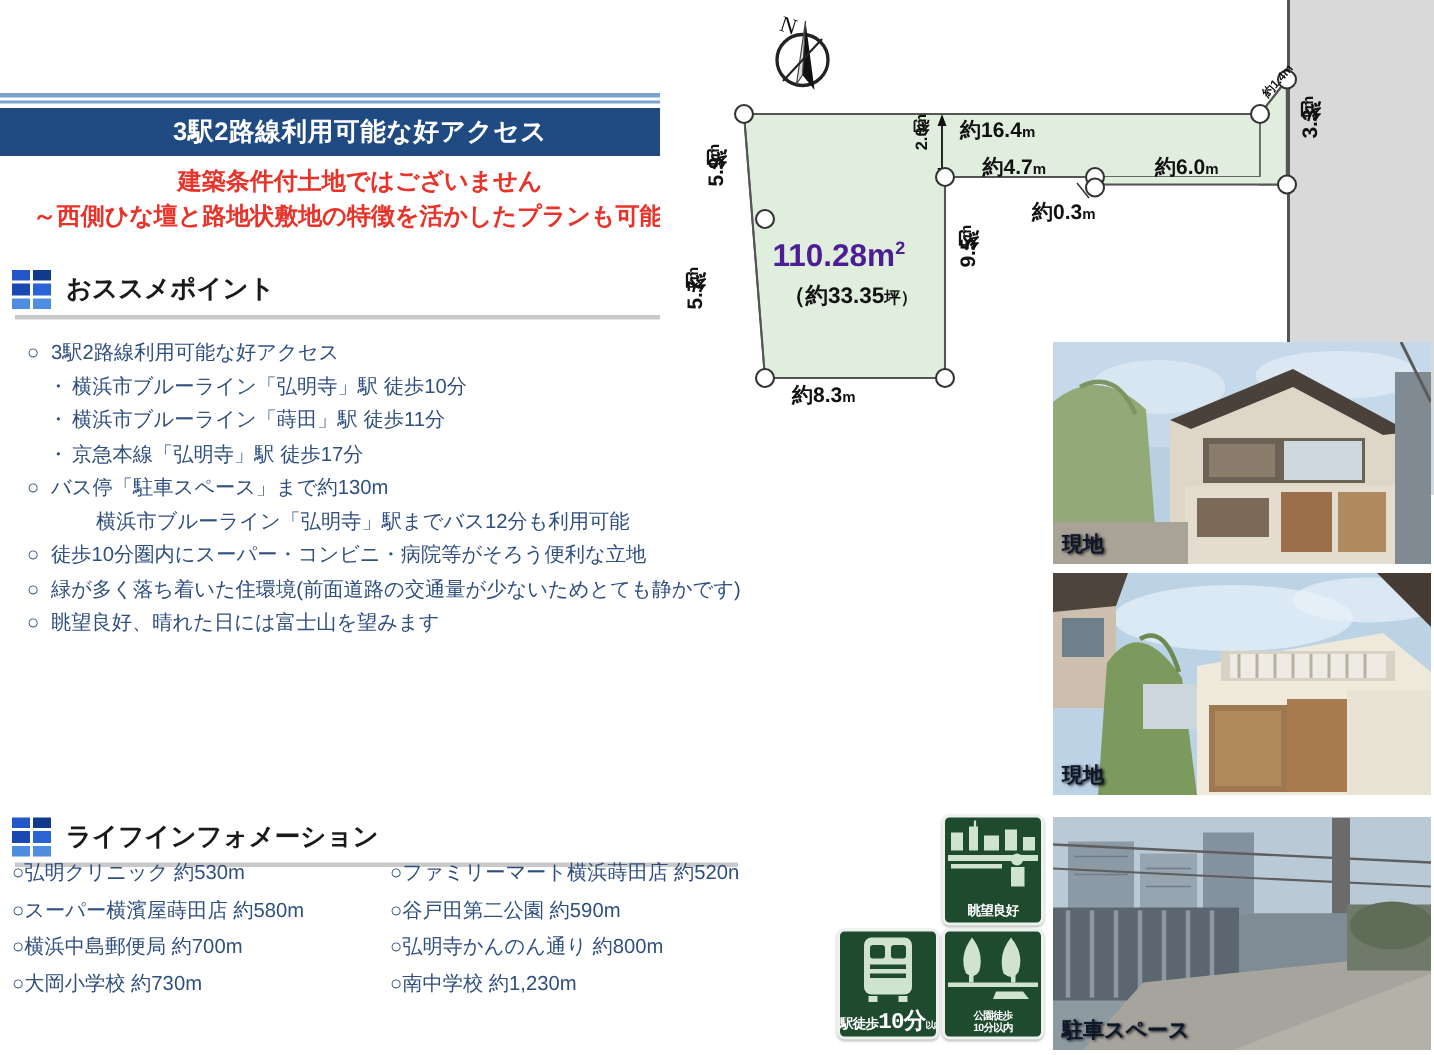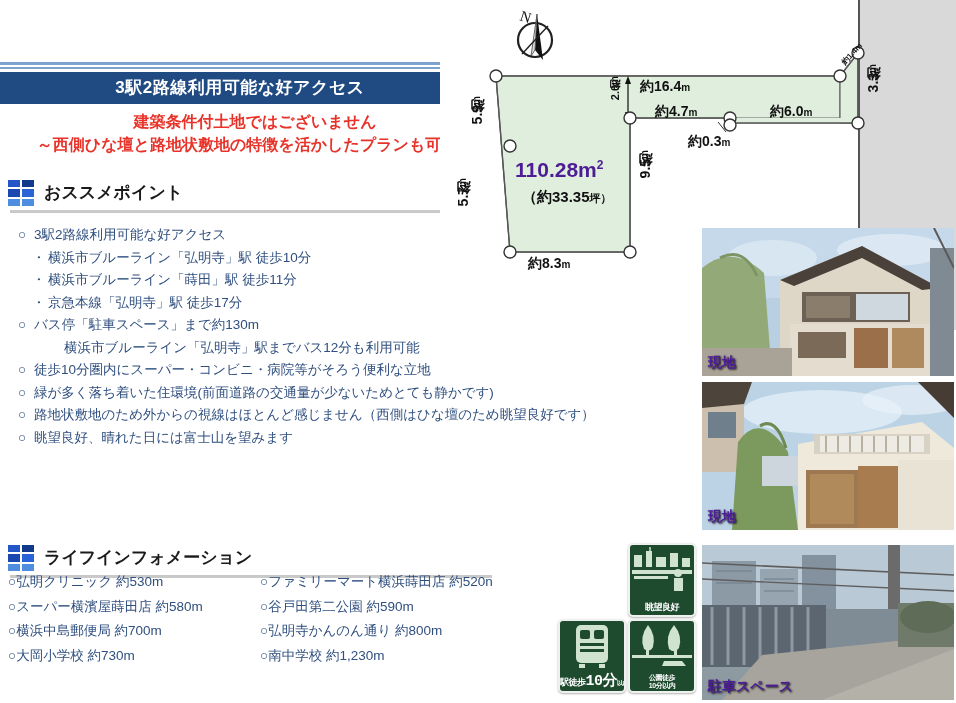--- a/index.html
+++ b/index.html
@@ -28,21 +28,21 @@
   .hdr-s2{top:5px;height:2px;}
   .hdr-sub{
     position:absolute;left:0;top:72px;width:480px;height:32px;
     background:#1f4a82;
   }
   .hdr-sub-txt{
     position:absolute;left:0;top:4px;width:480px;text-align:center;
     color:#ffffff;font-size:17px;font-weight:bold;letter-spacing:0.5px;
   }
   .hdr-red{
-    position:absolute;left:15px;top:110px;width:480px;text-align:center;
+    position:absolute;left:0;top:110px;width:480px;text-align:center;
     color:#e8332a;font-weight:bold;line-height:1.45;
   }
   .hdr-red .l1{font-size:16px;display:block;}
   .hdr-red .l2{font-size:16px;display:block;}
 
   
   .sec{position:absolute;}
   .sec-ico{
     position:absolute;left:0;top:0;width:26px;height:26px;
     display:grid;grid-template-columns:1fr 1fr;grid-template-rows:1fr 1fr 1fr;gap:2px;
@@ -92,21 +92,21 @@
   }
   .area1 sup{font-size:12px;}
   .area2{
     position:absolute;left:508px;top:205px;font-size:15px;font-weight:bold;color:#111;
   }
   .area2 .sm{font-size:11px;}
 
   
   .photo{position:absolute;overflow:hidden;background:#8d9aa6;}
   .photo .cap{
-    position:absolute;left:6px;bottom:4px;color:#4c1d95;font-size:14px;font-weight:bold;
+    position:absolute;left:6px;bottom:4px;color:#0f172a;font-size:14px;font-weight:bold;
     text-shadow:1px 1px 2px rgba(0,0,0,.85);z-index:5;
   }
   .ph1{left:702px;top:228px;width:252px;height:148px;}
   .ph2{left:702px;top:382px;width:252px;height:148px;}
   .ph3{left:702px;top:545px;width:252px;height:155px;}
 
   
   .badges{position:absolute;left:558px;top:543px;width:140px;height:150px;}
   .badge{
     position:absolute;width:64px;height:70px;
@@ -158,21 +158,20 @@
 
   <div class="pts" id="pts">
       <div class="pt"><span class="mk">○</span><span>3駅2路線利用可能な好アクセス</span></div>
       <div class="pt sub"><span class="mk">・</span><span>横浜市ブルーライン「弘明寺」駅 徒歩10分</span></div>
       <div class="pt sub"><span class="mk">・</span><span>横浜市ブルーライン「蒔田」駅 徒歩11分</span></div>
       <div class="pt sub"><span class="mk">・</span><span>京急本線「弘明寺」駅 徒歩17分</span></div>
       <div class="pt"><span class="mk">○</span><span>バス停「駐車スペース」まで約130m</span></div>
       <div class="pt sub2"><span class="mk"></span><span>横浜市ブルーライン「弘明寺」駅までバス12分も利用可能</span></div>
       <div class="pt"><span class="mk">○</span><span>徒歩10分圏内にスーパー・コンビニ・病院等がそろう便利な立地</span></div>
       <div class="pt"><span class="mk">○</span><span>緑が多く落ち着いた住環境(前面道路の交通量が少ないためとても静かです)</span></div>
-      <div class="pt"><span class="mk">○</span><span>路地状敷地のため外からの視線はほとんど感じません（西側はひな壇のため眺望良好です）</span></div>
       <div class="pt"><span class="mk">○</span><span>眺望良好、晴れた日には富士山を望みます</span></div>
     </div>
 
   <div class="sec" style="left:8px;top:545px;width:500px;height:34px;text-align:right;">
     <div class="sec-ico">
       <span style="background:#2356c7"></span>
         <span style="background:#123a8c"></span>
       <span style="background:#1a48b0"></span>
         <span style="background:#2a63d6"></span>
       <span style="background:#4f8de0"></span>

